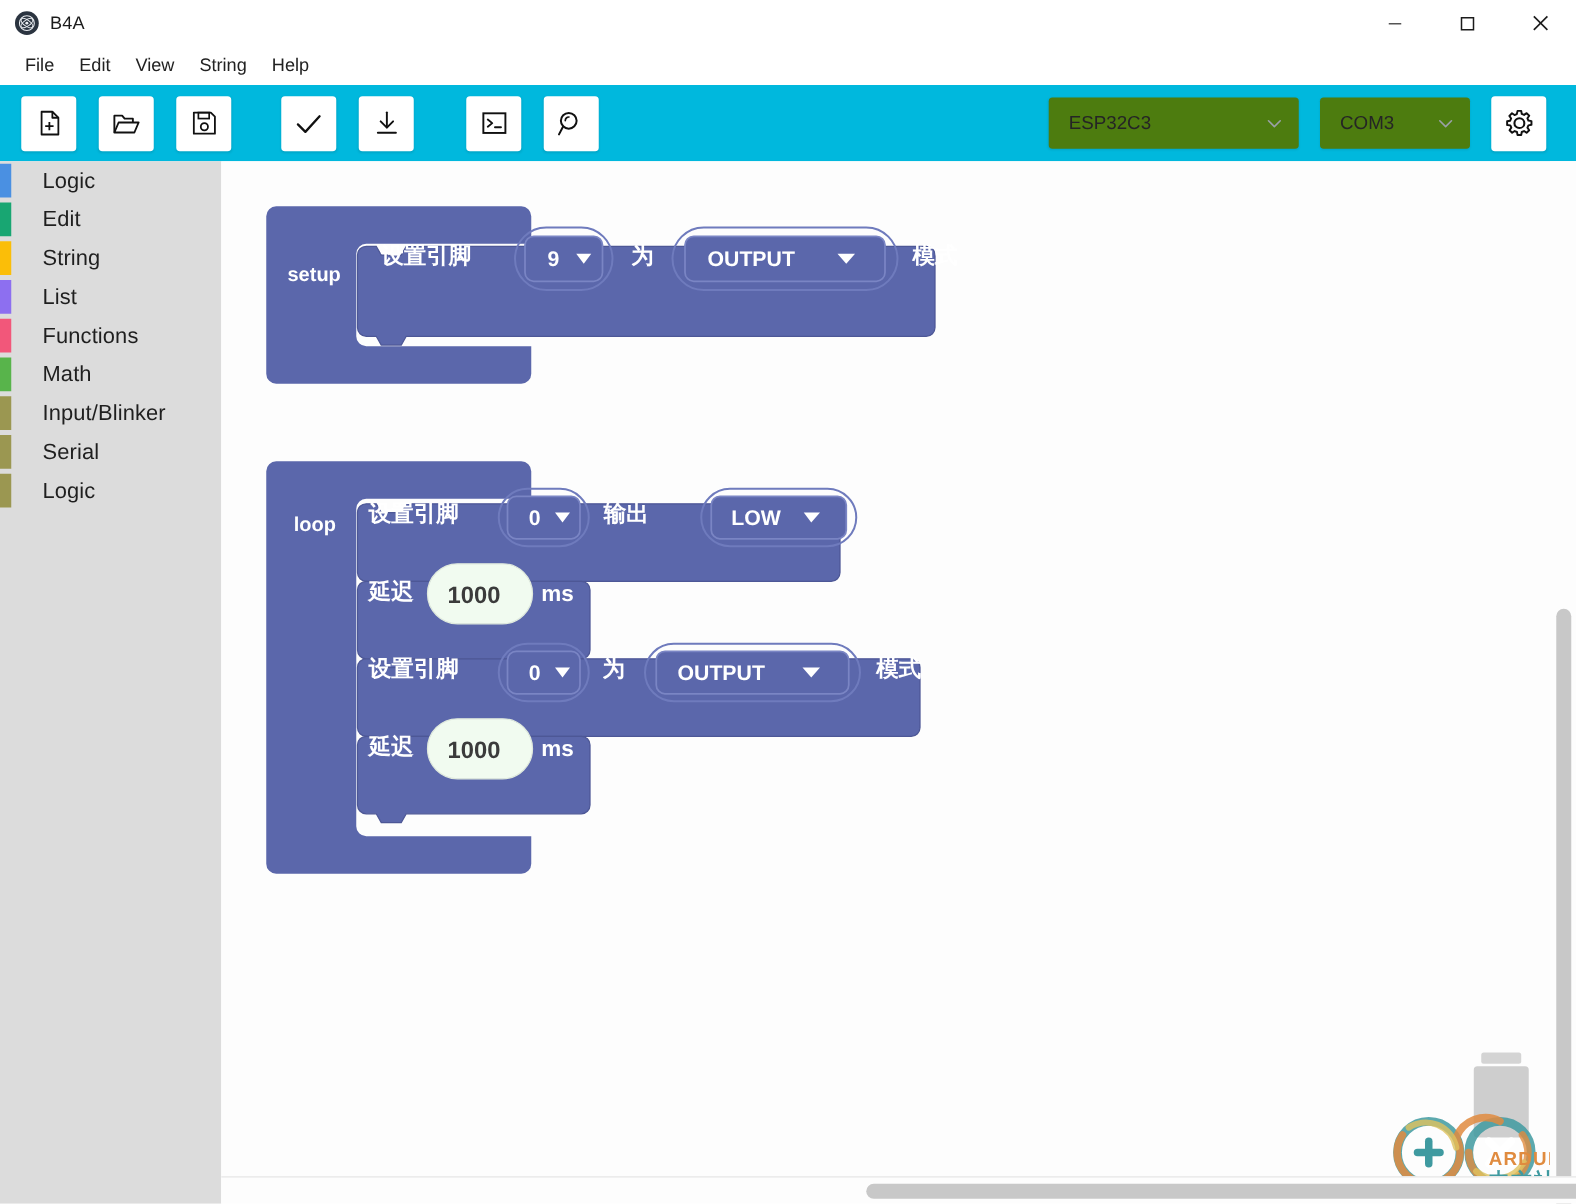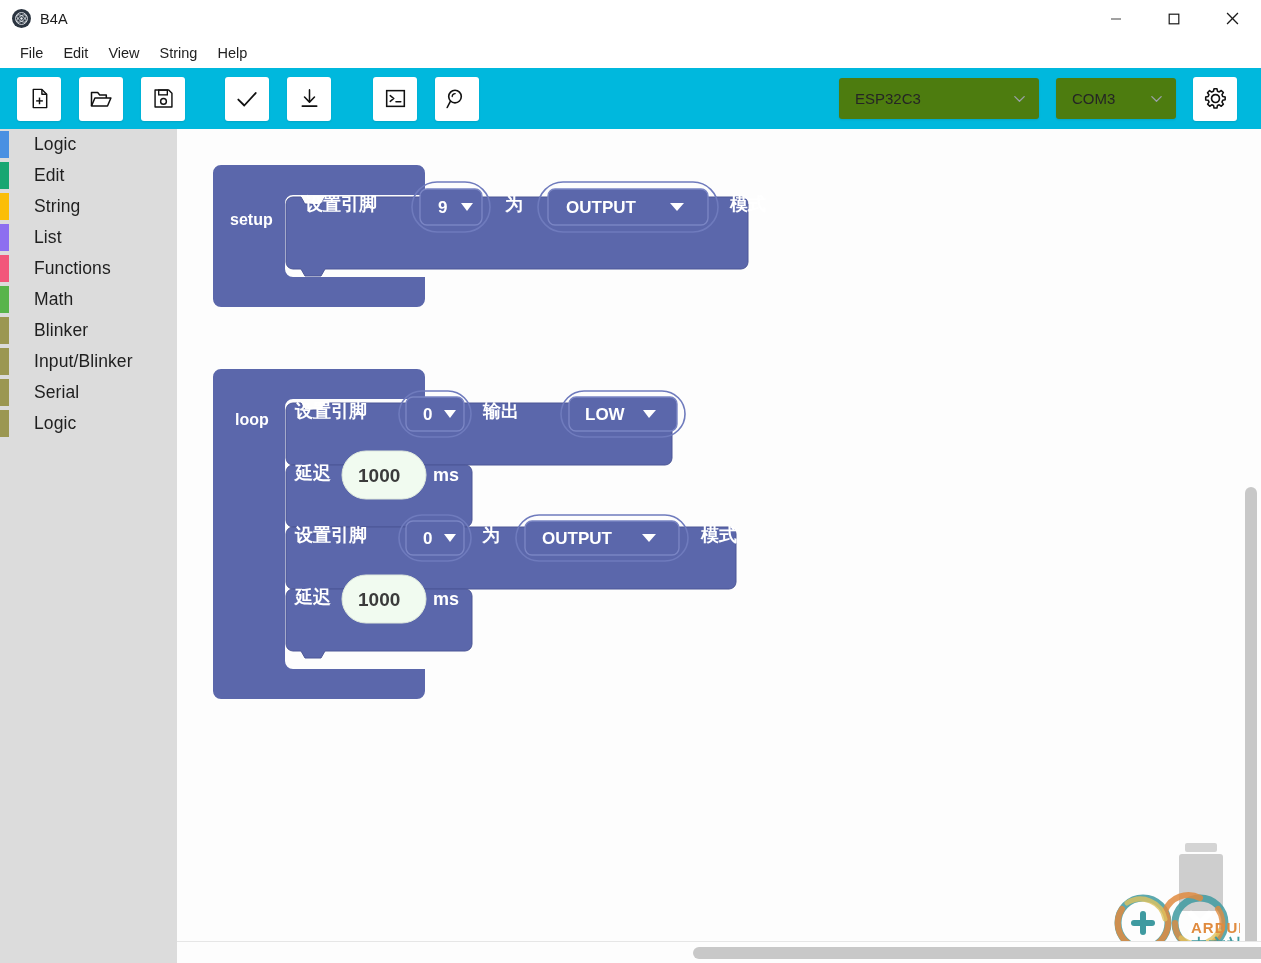--- a/index.html
+++ b/index.html
@@ -278,24 +278,20 @@
         <span class="swatch" style="background:#8d6ff0"></span>
         <span class="cat-label">List</span>
       </div>
       <div class="cat">
         <span class="swatch" style="background:#f2577a"></span>
         <span class="cat-label">Functions</span>
       </div>
       <div class="cat">
         <span class="swatch" style="background:#58b44b"></span>
         <span class="cat-label">Math</span>
-      </div>
-      <div class="cat">
-        <span class="swatch" style="background:#9b9751"></span>
-        <span class="cat-label">Blinker</span>
       </div>
       <div class="cat">
         <span class="swatch" style="background:#9b9751"></span>
         <span class="cat-label">Input/Blinker</span>
       </div>
       <div class="cat">
         <span class="swatch" style="background:#9b9751"></span>
         <span class="cat-label">Serial</span>
       </div>
       <div class="cat">

